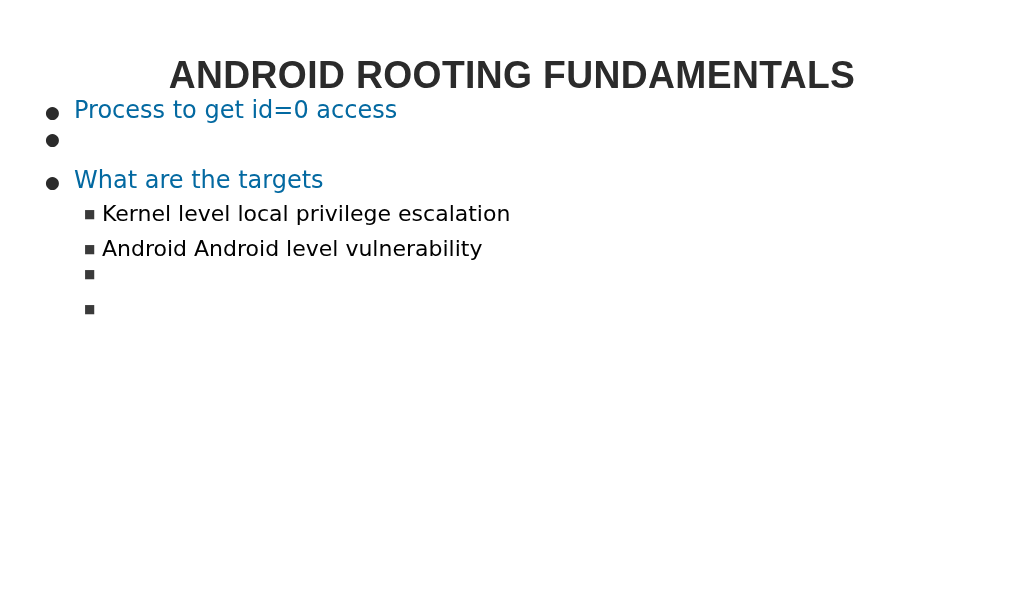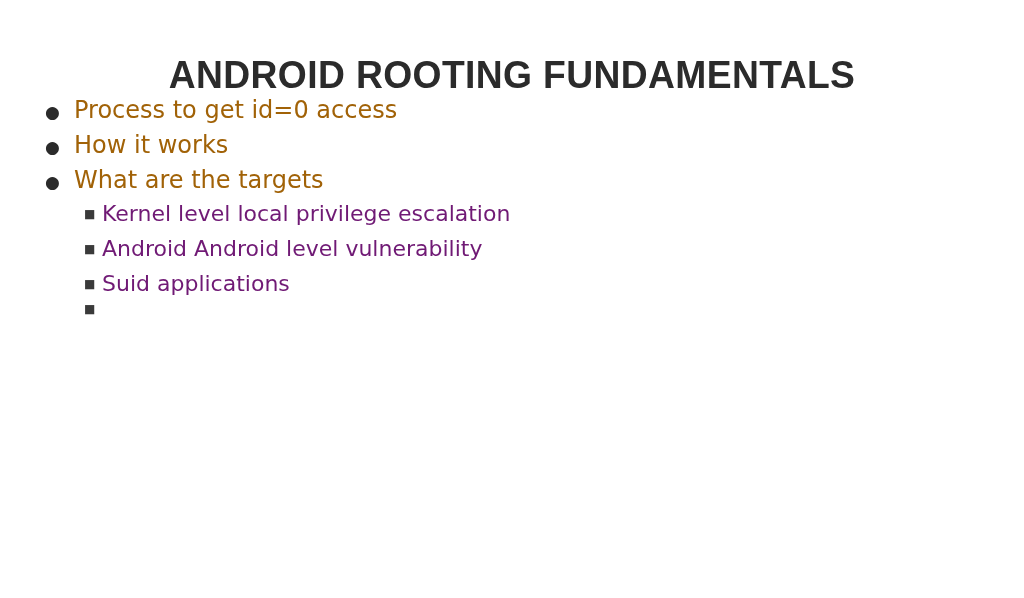--- a/index.html
+++ b/index.html
@@ -62,42 +62,42 @@
   .lvl1 .marker {
     width: 29px;
     flex: 0 0 29px;
     font-size: 17px;
     line-height: 1;
     color: #2b2b2b;
   }
   .lvl1 .bullet-text {
     font-size: 24px;
     line-height: 28px;
-    color: #a16207;
+    color: #0369a1;
     white-space: nowrap;
   }
 
   
   .lvl2 {
     height: 35px;
     padding-left: 84px;
   }
   .lvl2 .marker {
     width: 18px;
     flex: 0 0 18px;
     font-size: 12px;
     line-height: 1;
     color: #3a3a3a;
     position: relative;
     top: -3px;
   }
   .lvl2 .bullet-text {
     font-size: 22px;
     line-height: 26px;
-    color: #701a75;
+    color: #000000;
     white-space: nowrap;
   }
 
   .marker { user-select: none; }
 </style>
 </head>
 <body>
 
 <div class="slide">
 
@@ -105,41 +105,39 @@
 
   <div class="body-list">
 
     <div class="bullet-row lvl1">
       <span class="marker">●</span>
       <span class="bullet-text">Process to get id=0 access</span>
     </div>
 
     <div class="bullet-row lvl1">
       <span class="marker">●</span>
-      <span class="bullet-text">How it works</span>
     </div>
 
     <div class="bullet-row lvl1">
       <span class="marker">●</span>
       <span class="bullet-text">What are the targets</span>
     </div>
 
     <div class="bullet-row lvl2">
       <span class="marker">■</span>
       <span class="bullet-text">Kernel level local privilege escalation</span>
     </div>
 
     <div class="bullet-row lvl2">
       <span class="marker">■</span>
       <span class="bullet-text">Android Android level vulnerability</span>
     </div>
 
     <div class="bullet-row lvl2">
       <span class="marker">■</span>
-      <span class="bullet-text">Suid applications</span>
     </div>
 
     <div class="bullet-row lvl2">
       <span class="marker">■</span>
     </div>
 
   </div>
 </div>
 
 </body></html>

